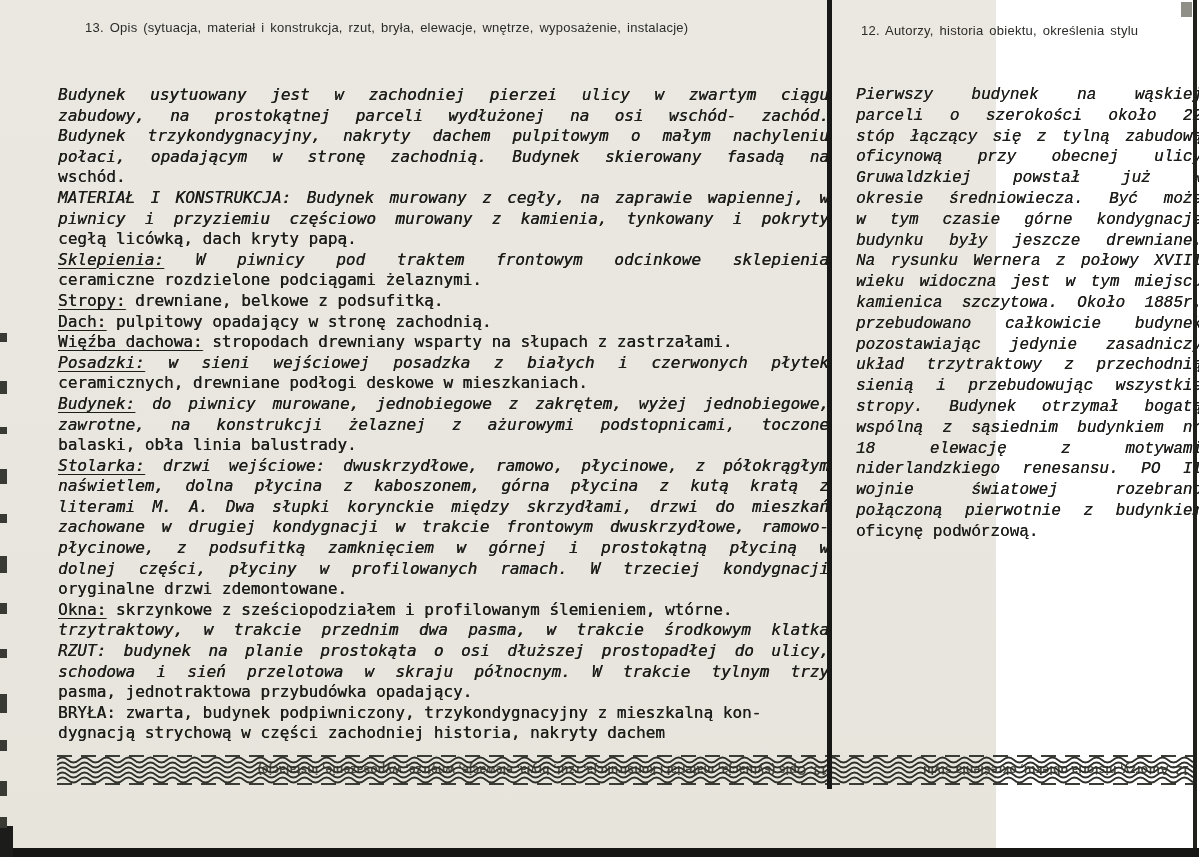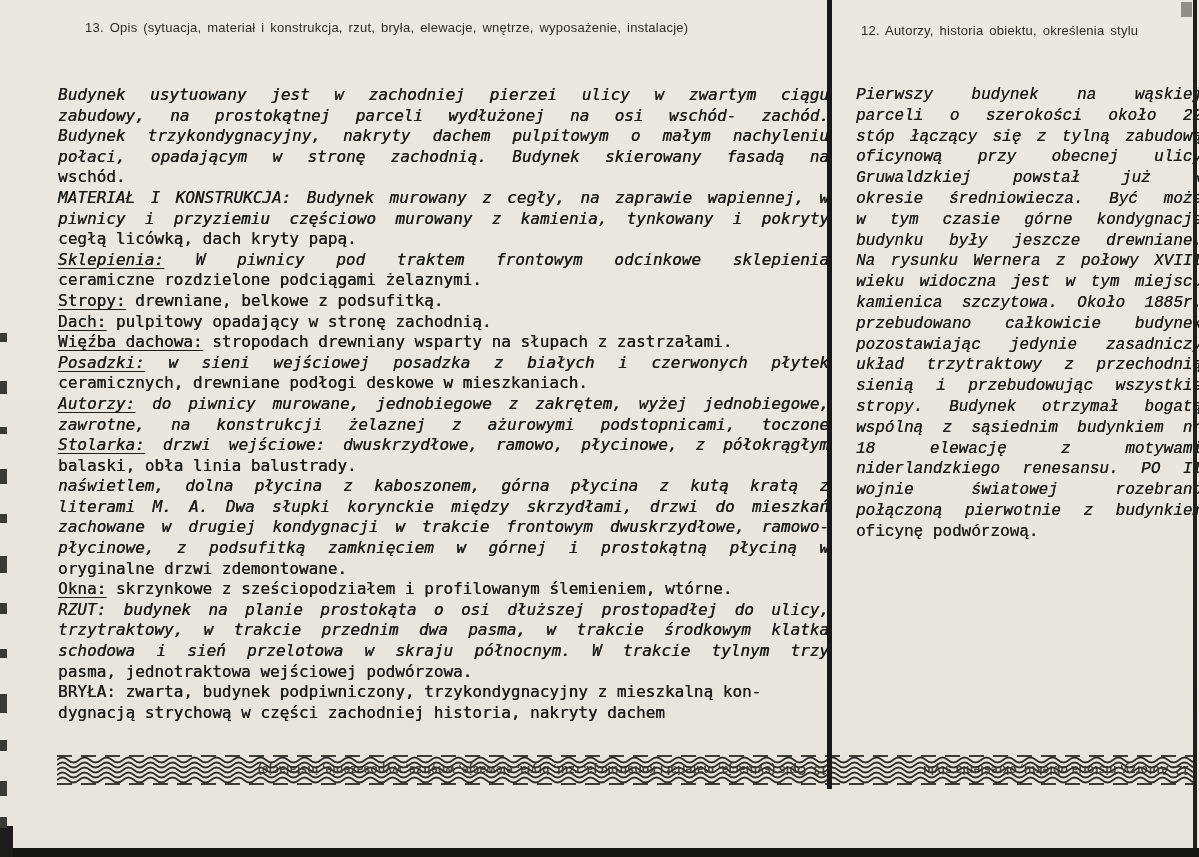--- a/index.html
+++ b/index.html
@@ -1,19 +1,19 @@
 <!DOCTYPE html>
 <html style="--paper: #eae7e0; --ink: #1d1d1a; --rule: #181816;"><head>
 <meta charset="utf-8">
 <style>
   :root { --paper:#eae7e0; --ink:#1d1d1a; --rule:#181816; }
   html,body { margin:0; padding:0; }
   body { width:1199px; height:857px; overflow:hidden; }
   .page {
-    position:relative; width:1199px; height:857px;
+    position:relative; width:996px; height:857px;
     background: var(--paper);
     background-image: linear-gradient(180deg, #ebe8e1 0%, #e9e6df 55%, #e7e4dc 100%);
     font-family:"Liberation Sans", sans-serif;
   }
   .hdr {
     position:absolute; font:13px/16px "Liberation Sans", sans-serif;
     color:#2b2b28; letter-spacing:.25px; word-spacing:2px;
   }
   .hdr-left  { left:85px;  top:20px; width:700px; }
   .hdr-right { left:861px; top:23px; width:320px; }
@@ -63,34 +63,35 @@
       <div class="line jst">MATERIAŁ I KONSTRUKCJA: Budynek murowany z cegły, na zaprawie wapiennej, w</div>
       <div class="line jst">piwnicy i przyziemiu częściowo murowany z kamienia, tynkowany i pokryty</div>
       <div class="line nj">cegłą licówką, dach kryty papą.</div>
       <div class="line jst"><span class="ul">Sklepienia:</span> W piwnicy pod traktem frontowym odcinkowe sklepienia</div>
       <div class="line nj">ceramiczne rozdzielone podciągami żelaznymi.</div>
       <div class="line nj"><span class="ul">Stropy:</span> drewniane, belkowe z podsufitką.</div>
       <div class="line nj"><span class="ul">Dach:</span> pulpitowy opadający w stronę zachodnią.</div>
       <div class="line nj"><span class="ul">Więźba dachowa:</span> stropodach drewniany wsparty na słupach z zastrzałami.</div>
       <div class="line jst"><span class="ul">Posadzki:</span> w sieni wejściowej posadzka z białych i czerwonych płytek</div>
       <div class="line nj">ceramicznych, drewniane podłogi deskowe w mieszkaniach.</div>
-      <div class="line jst"><span class="ul">Autorzy:</span> do piwnicy murowane, jednobiegowe z zakrętem, wyżej jednobiegowe,</div>
+      <div class="line jst"><span class="ul">Budynek:</span> do piwnicy murowane, jednobiegowe z zakrętem, wyżej jednobiegowe,</div>
       <div class="line jst">zawrotne, na konstrukcji żelaznej z ażurowymi podstopnicami, toczone</div>
+      <div class="line nj">balaski, obła linia balustrady.</div>
       <div class="line jst"><span class="ul">Stolarka:</span> drzwi wejściowe: dwuskrzydłowe, ramowo, płycinowe, z półokrągłym</div>
-      <div class="line nj">balaski, obła linia balustrady.</div>
       <div class="line jst">naświetlem, dolna płycina z kaboszonem, górna płycina z kutą kratą z</div>
       <div class="line jst">literami M. A. Dwa słupki korynckie między skrzydłami, drzwi do mieszkań</div>
       <div class="line jst">zachowane w drugiej kondygnacji w trakcie frontowym dwuskrzydłowe, ramowo-</div>
       <div class="line jst">płycinowe, z podsufitką zamknięciem w górnej i prostokątną płyciną w</div>
+      <div class="line jst">dolnej części, płyciny w profilowanych ramach. W trzeciej kondygnacji</div>
       <div class="line nj">oryginalne drzwi zdemontowane.</div>
       <div class="line nj"><span class="ul">Okna:</span> skrzynkowe z sześciopodziałem i profilowanym ślemieniem, wtórne.</div>
+      <div class="line jst">trzytraktowy, w trakcie przednim dwa pasma, w trakcie środkowym klatka</div>
       <div class="line jst">RZUT: budynek na planie prostokąta o osi dłuższej prostopadłej do ulicy,</div>
-      <div class="line jst">trzytraktowy, w trakcie przednim dwa pasma, w trakcie środkowym klatka</div>
       <div class="line jst">schodowa i sień przelotowa w skraju północnym. W trakcie tylnym trzy</div>
-      <div class="line nj">pasma, jednotraktowa wejściowej podwórzowa.</div>
+      <div class="line nj">pasma, jednotraktowa przybudówka opadający.</div>
       <div class="line nj">BRYŁA: zwarta, budynek podpiwniczony, trzykondygnacyjny z mieszkalną kon-</div>
       <div class="line nj">dygnacją strychową w części zachodniej historia, nakryty dachem</div>
     </div>
   <div class="col col-right">
       <div class="line jst">Pierwszy budynek na wąskiej</div>
       <div class="line jst">parceli o szerokości około 22</div>
       <div class="line jst">stóp łączący się z tylną zabudową</div>
       <div class="line jst">oficynową przy obecnej ulicy</div>
       <div class="line jst">Gruwaldzkiej powstał już w</div>
       <div class="line jst">okresie średniowiecza. Być może</div>

